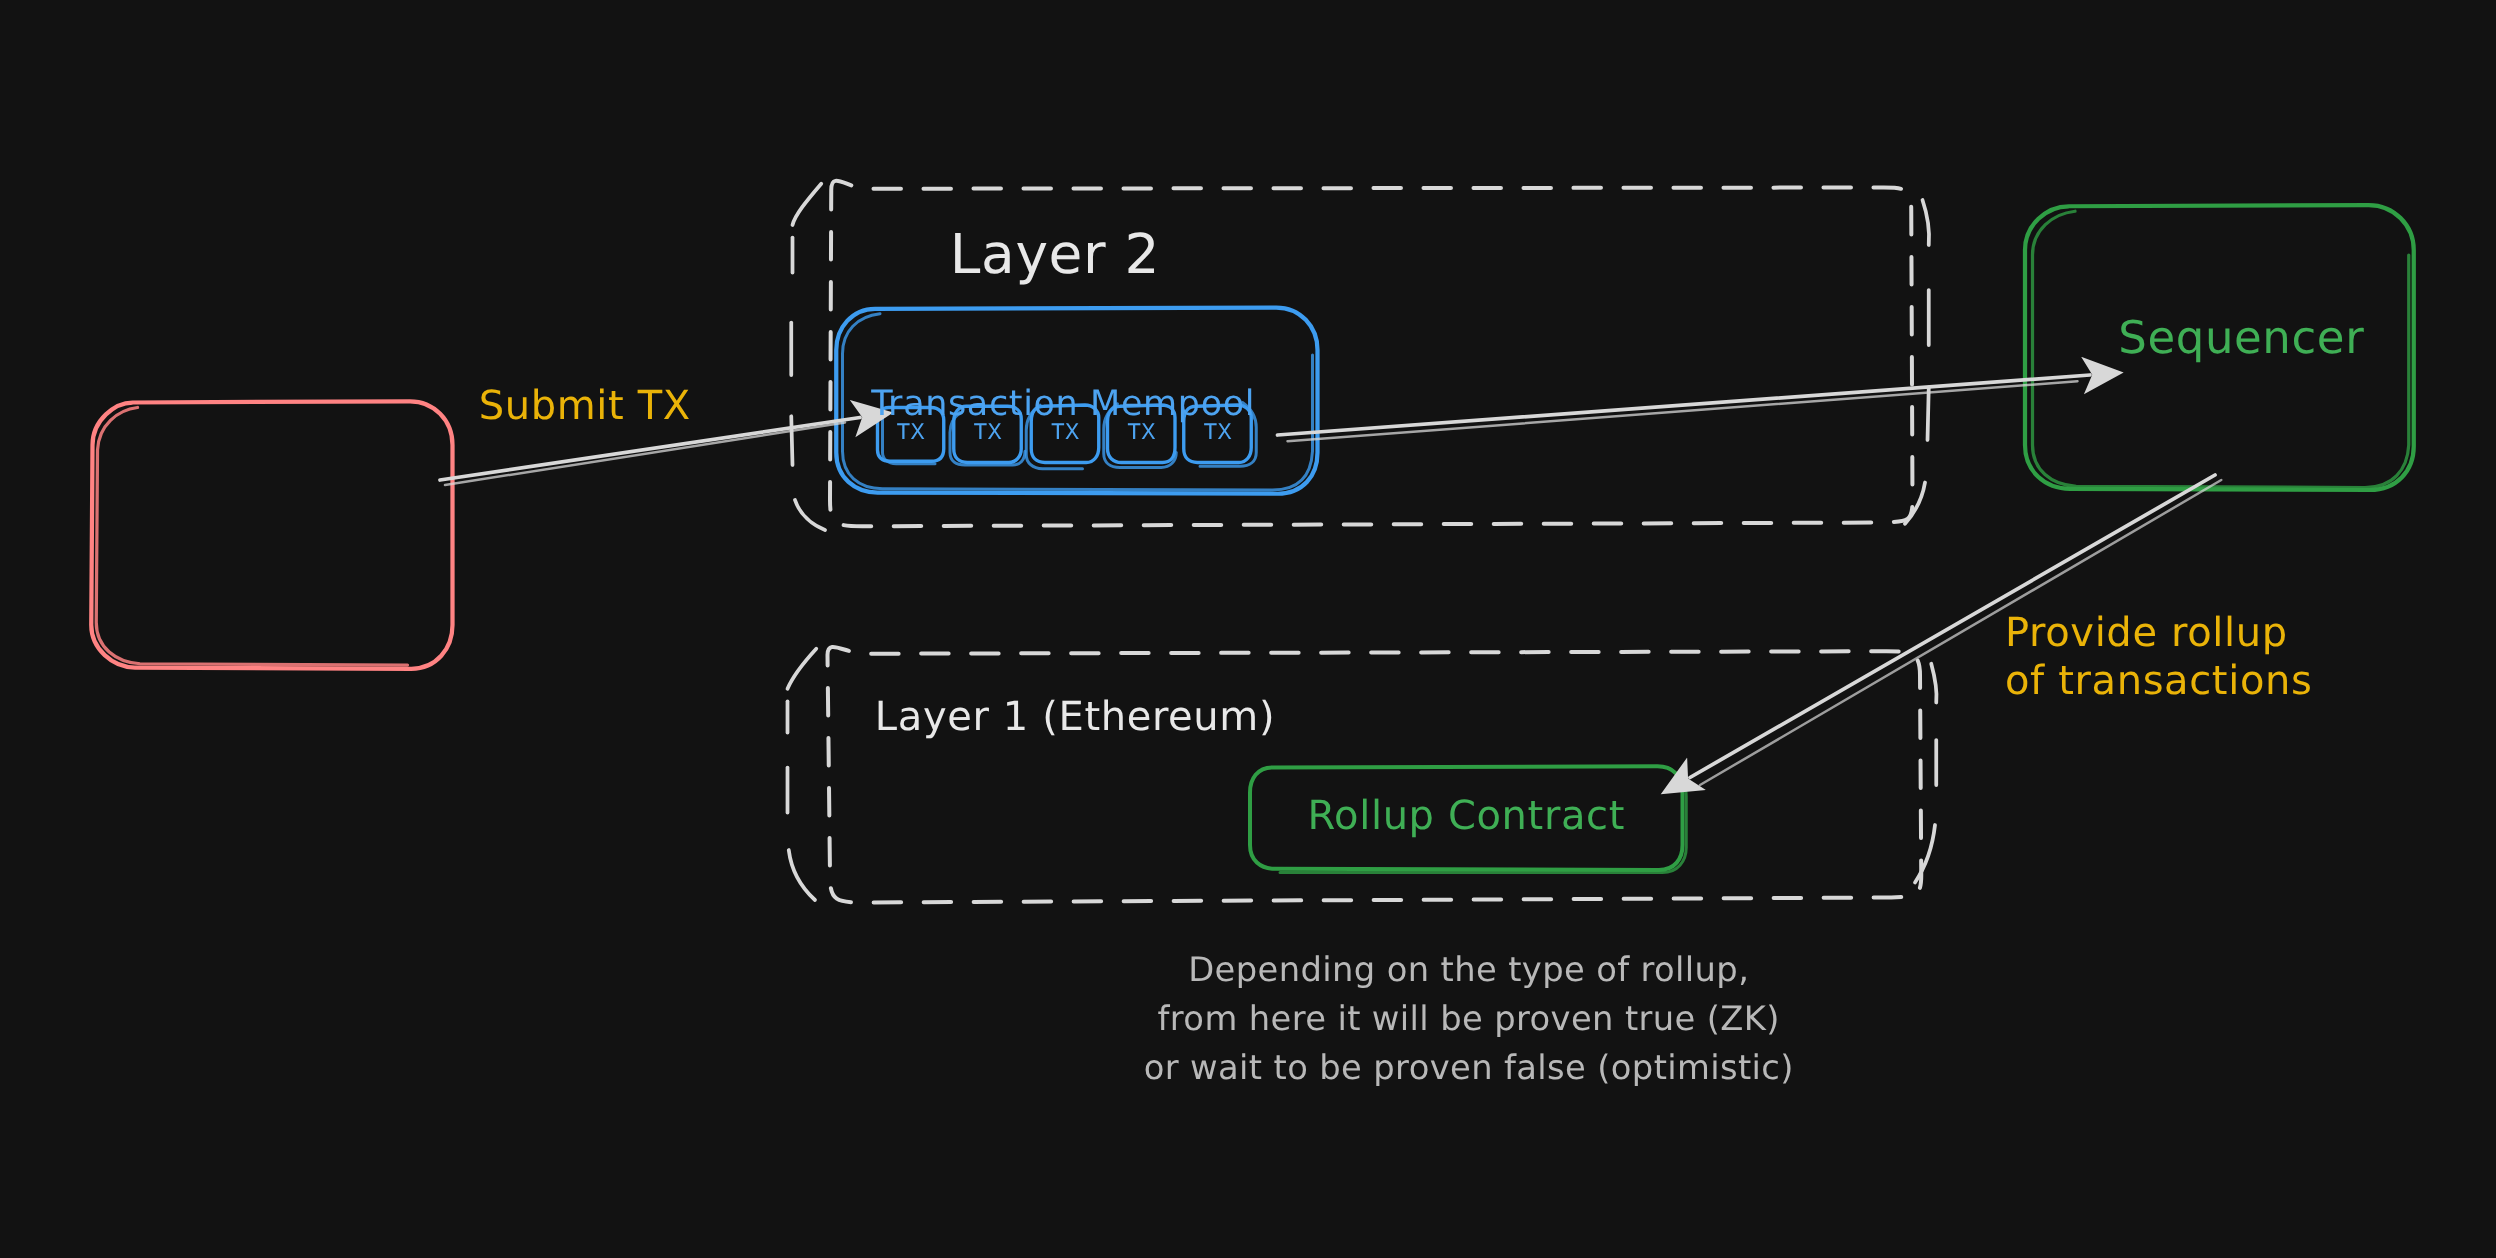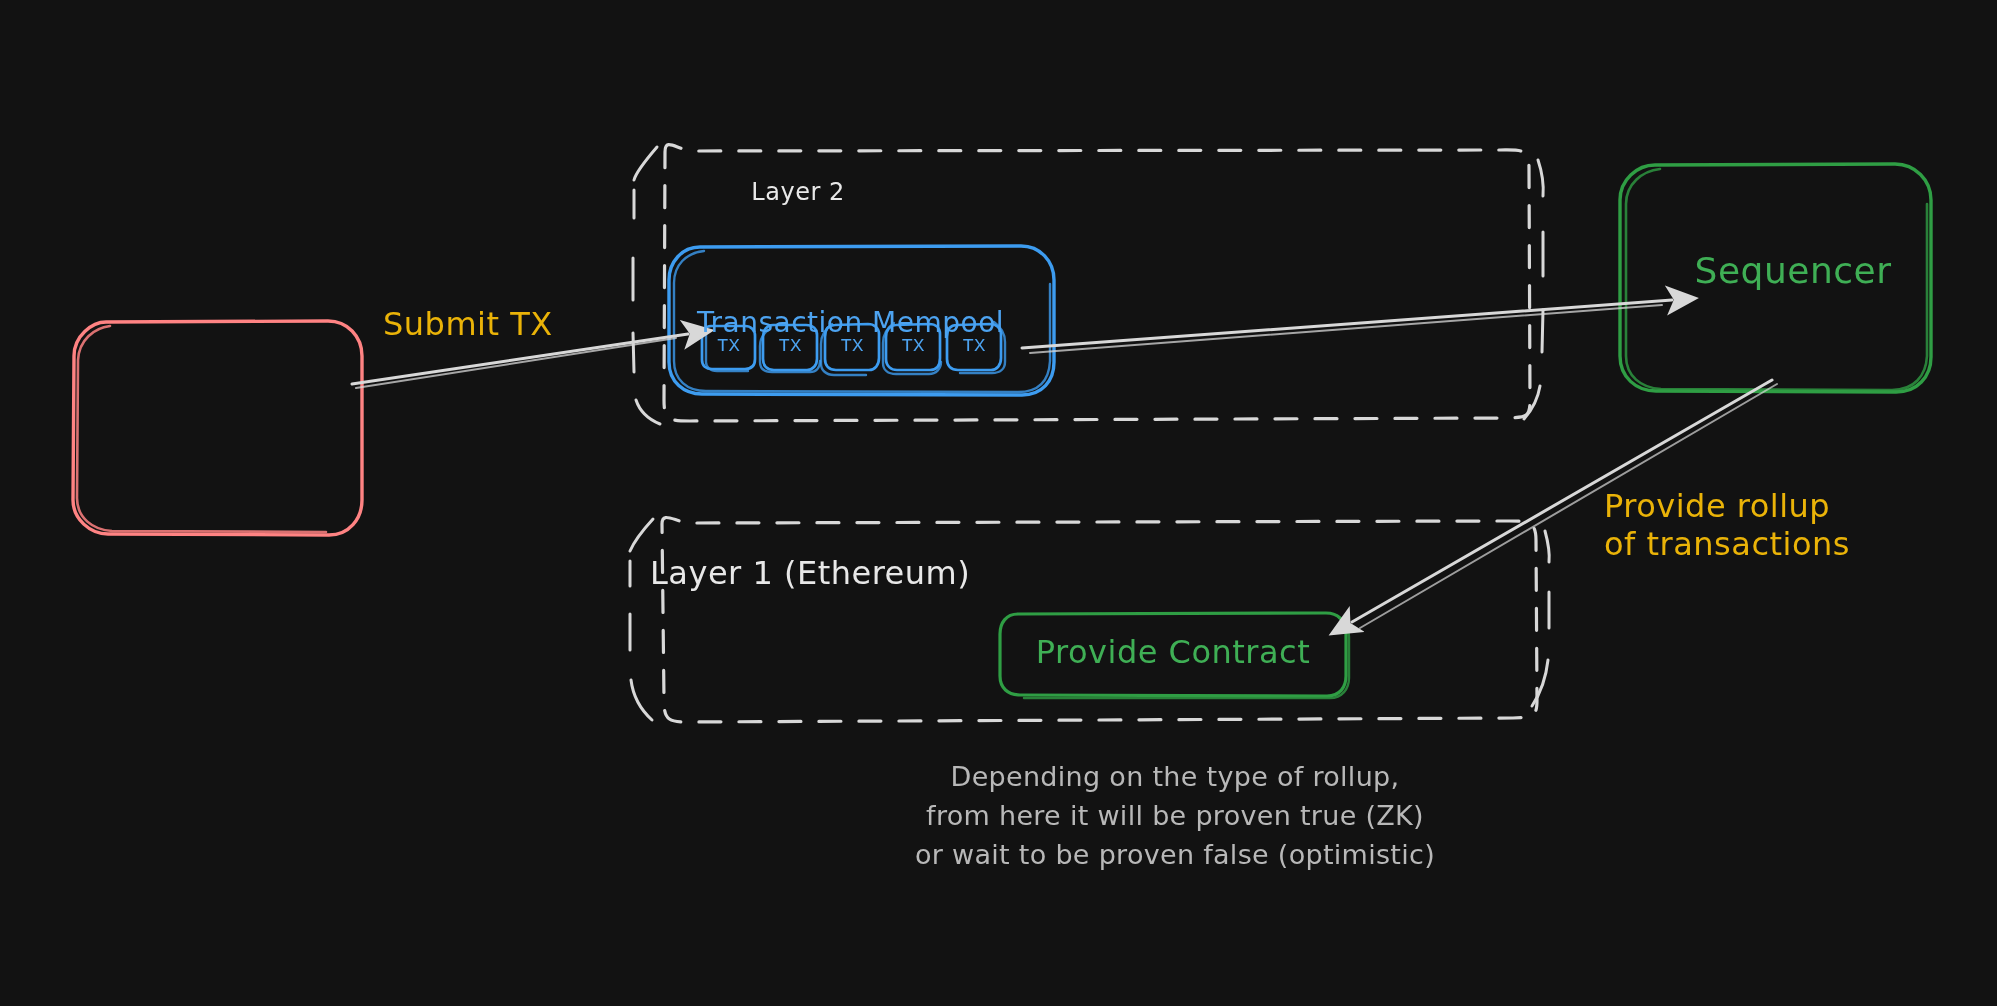--- a/index.html
+++ b/index.html
@@ -186,35 +186,35 @@
       <path d="M 1022 348 L 1672 300" fill="none" stroke="#d8d8d8" stroke-width="3" stroke-linecap="round" marker-end="url(#arrowhead)"></path>
       <path d="M 1030 353 L 1662 305" fill="none" stroke="#d8d8d8" stroke-width="2" stroke-linecap="round" opacity="0.75"></path>
     </g>
 
     <g>
       <path d="M 1772 380 L 1352 622" fill="none" stroke="#d8d8d8" stroke-width="3" stroke-linecap="round" marker-end="url(#arrowhead)"></path>
       <path d="M 1777 384 L 1360 628" fill="none" stroke="#d8d8d8" stroke-width="2" stroke-linecap="round" opacity="0.7"></path>
     </g>
   </svg>
 
-  <div class="node-label" style="left:668px; top:178px; width:260px; text-align:center;
-              font-size:24px; color:#e8e8e8;">Layer 2</div>
-
-  <div class="node-label" style="left:650px; top:554px; width:420px; text-align:left;
+  <div class="node-label" style="left:668px; top:178px; width:260px; text-align:right;
+              font-size:44px; color:#e8e8e8;">Layer 2</div>
+
+  <div class="node-label" style="left:650px; top:554px; width:420px; text-align:center;
               font-size:32px; color:#e8e8e8;">Layer 1 (Ethereum)</div>
 
 
   <div class="node-label" style="left:1620px; top:250px; width:346px;
               font-size:36px; color:#3faf55;">Sequencer</div>
 
   <div class="node-label" style="left:697px; top:268px; width:330px; text-align:left;
               font-size:28px; color:#4da3f0;margin-top:38px;">Transaction Mempool</div>
 
   <div class="node-label" style="left:1000px; top:633px; width:346px;
-              font-size:32px; color:#3faf55;">Provide Contract</div>
+              font-size:32px; color:#3faf55;">Rollup Contract</div>
 
   <div class="tx-label" style="left:702px; top:335px; width:53px; font-size:19px; color:#4da3f0;">TX</div>
   <div class="tx-label" style="left:763px; top:335px; width:54px; font-size:19px; color:#4da3f0;">TX</div>
   <div class="tx-label" style="left:825px; top:335px; width:54px; font-size:19px; color:#4da3f0;">TX</div>
   <div class="tx-label" style="left:886px; top:335px; width:54px; font-size:19px; color:#4da3f0;">TX</div>
   <div class="tx-label" style="left:947px; top:335px; width:54px; font-size:19px; color:#4da3f0;">TX</div>
 
   <div class="edge-label" style="left:383px; top:305px; font-size:32px;">Submit TX</div>
 
   <div class="edge-label" style="left:1604px; top:487px; font-size:32px; line-height:1.2;">Provide rollup

